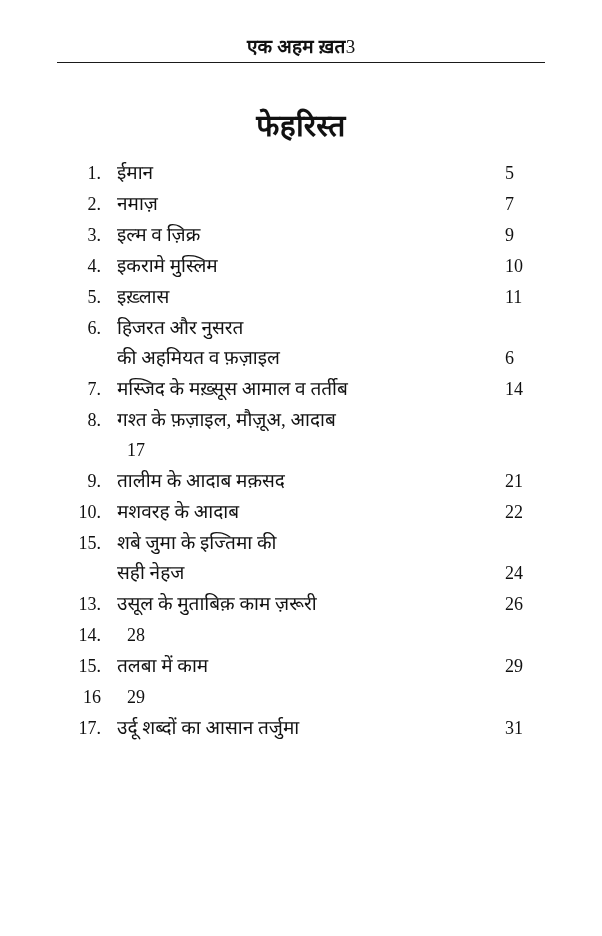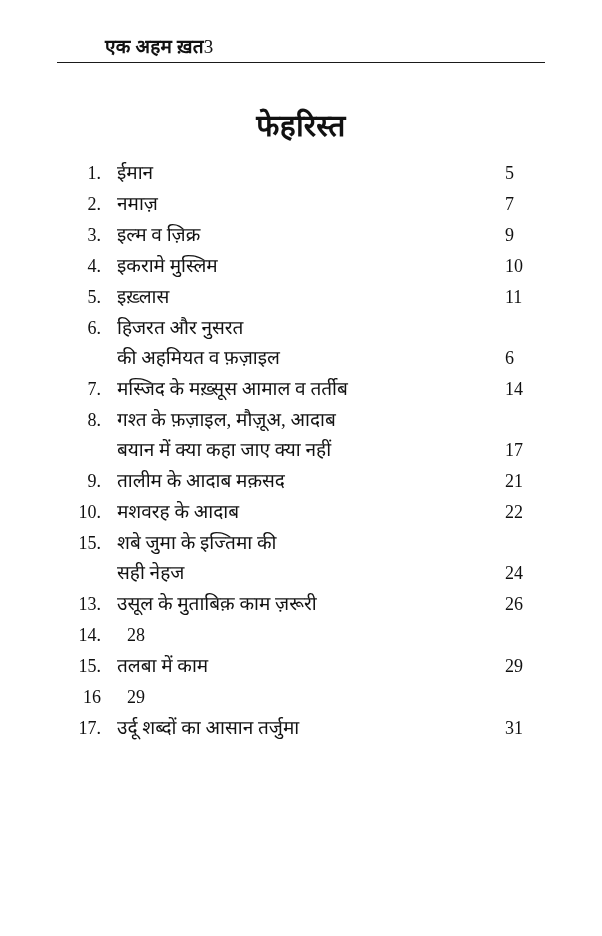--- a/index.html
+++ b/index.html
@@ -24,22 +24,21 @@
   }
 
   
   .header {
     position: absolute;
     left: 57px;
     top: 33px;
     width: 488px;
     display: flex;
     align-items: baseline;
-    justify-content: flex-start;
-    margin-left: 48px;
+    justify-content: center;
   }
   .header-title {
     font-family: "Liberation Serif", "DejaVu Serif", serif;
     font-size: 19px;
     font-weight: 700;
     letter-spacing: 0.2px;
     white-space: nowrap;
   }
   .header-folio {
     font-family: "Liberation Serif", "DejaVu Serif", serif;
@@ -203,21 +202,20 @@
         </div>
       </div>
       <div class="toc-entry">
         <div class="toc-num">8.</div>
         <div class="toc-body">
           <div class="toc-line">
             <span class="toc-text">गश्त के फ़ज़ाइल, मौज़ूअ, आदाब</span>
             <span class="toc-page empty"></span>
           </div>
           <div class="toc-line">
-            <span class="toc-text">बयान में क्या कहा जाए क्या नहीं</span>
             <span class="toc-page">17</span>
           </div>
         </div>
       </div>
       <div class="toc-entry">
         <div class="toc-num">9.</div>
         <div class="toc-body">
           <div class="toc-line">
             <span class="toc-text">तालीम के आदाब मक़सद</span>
             <span class="toc-page">21</span>

